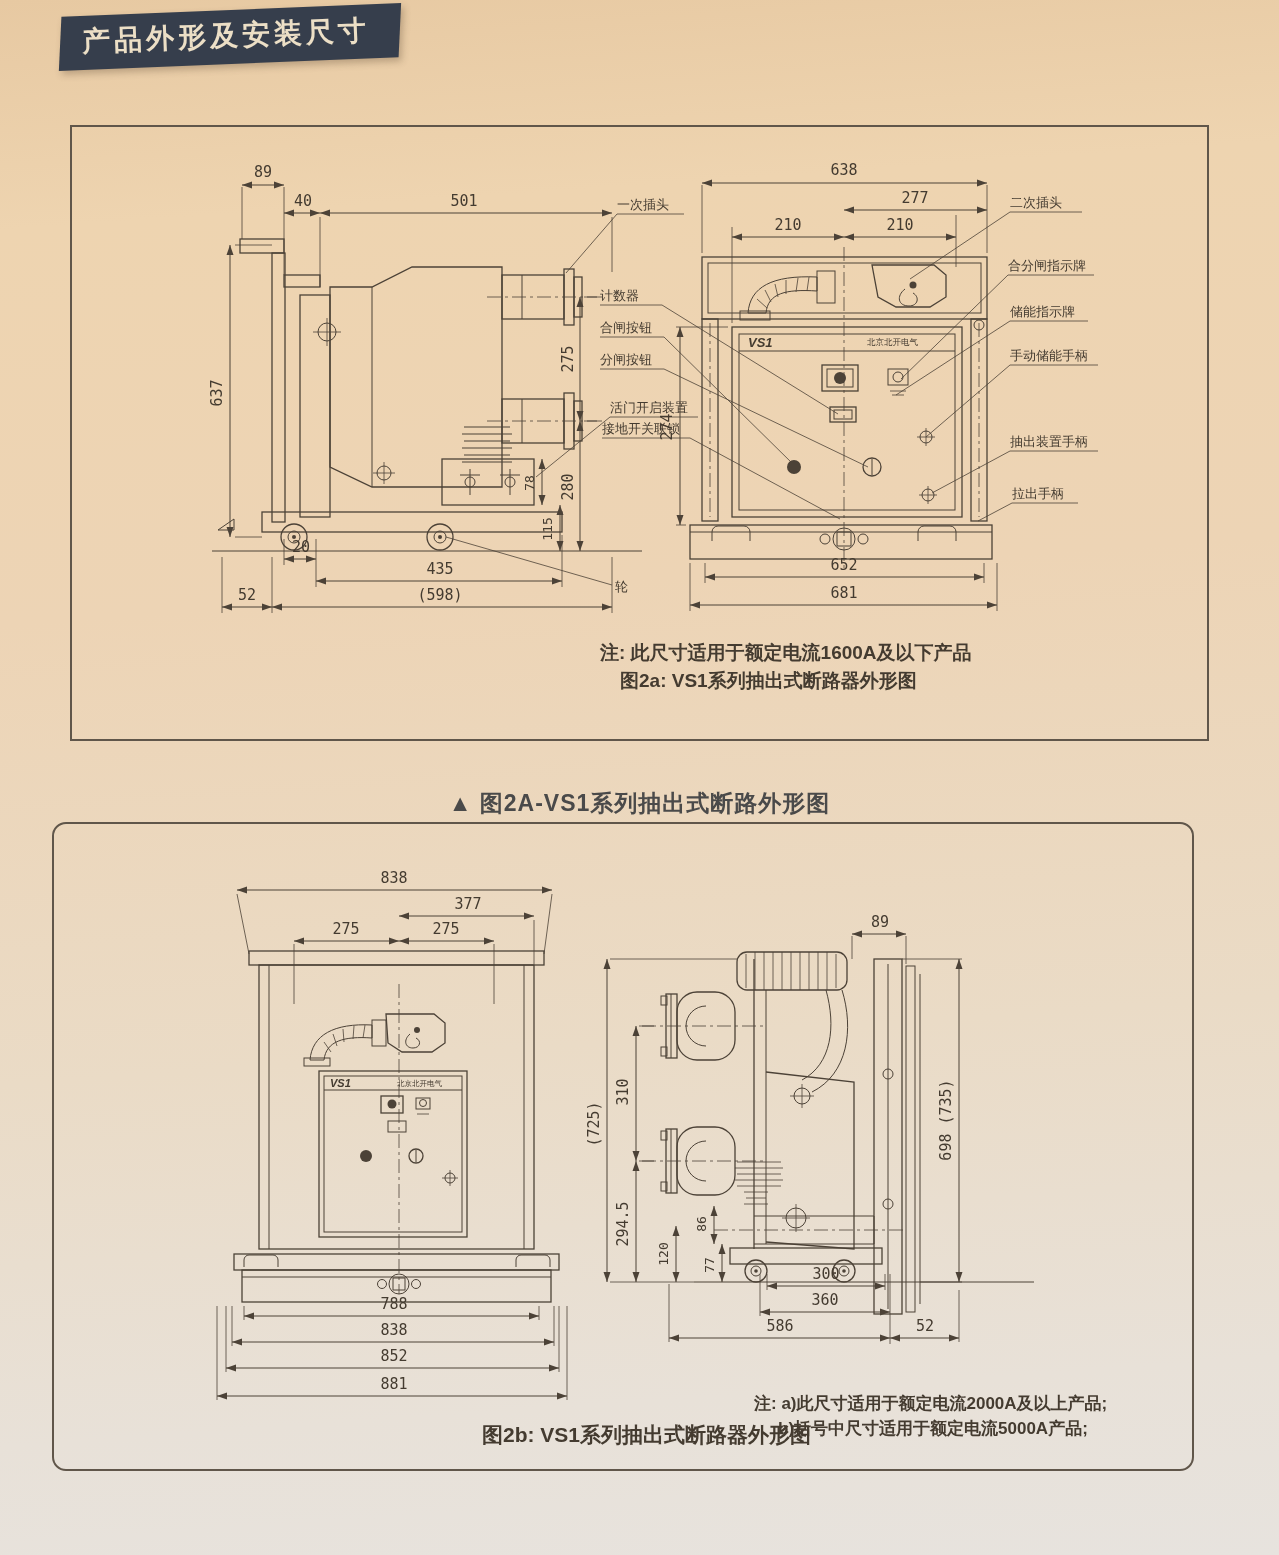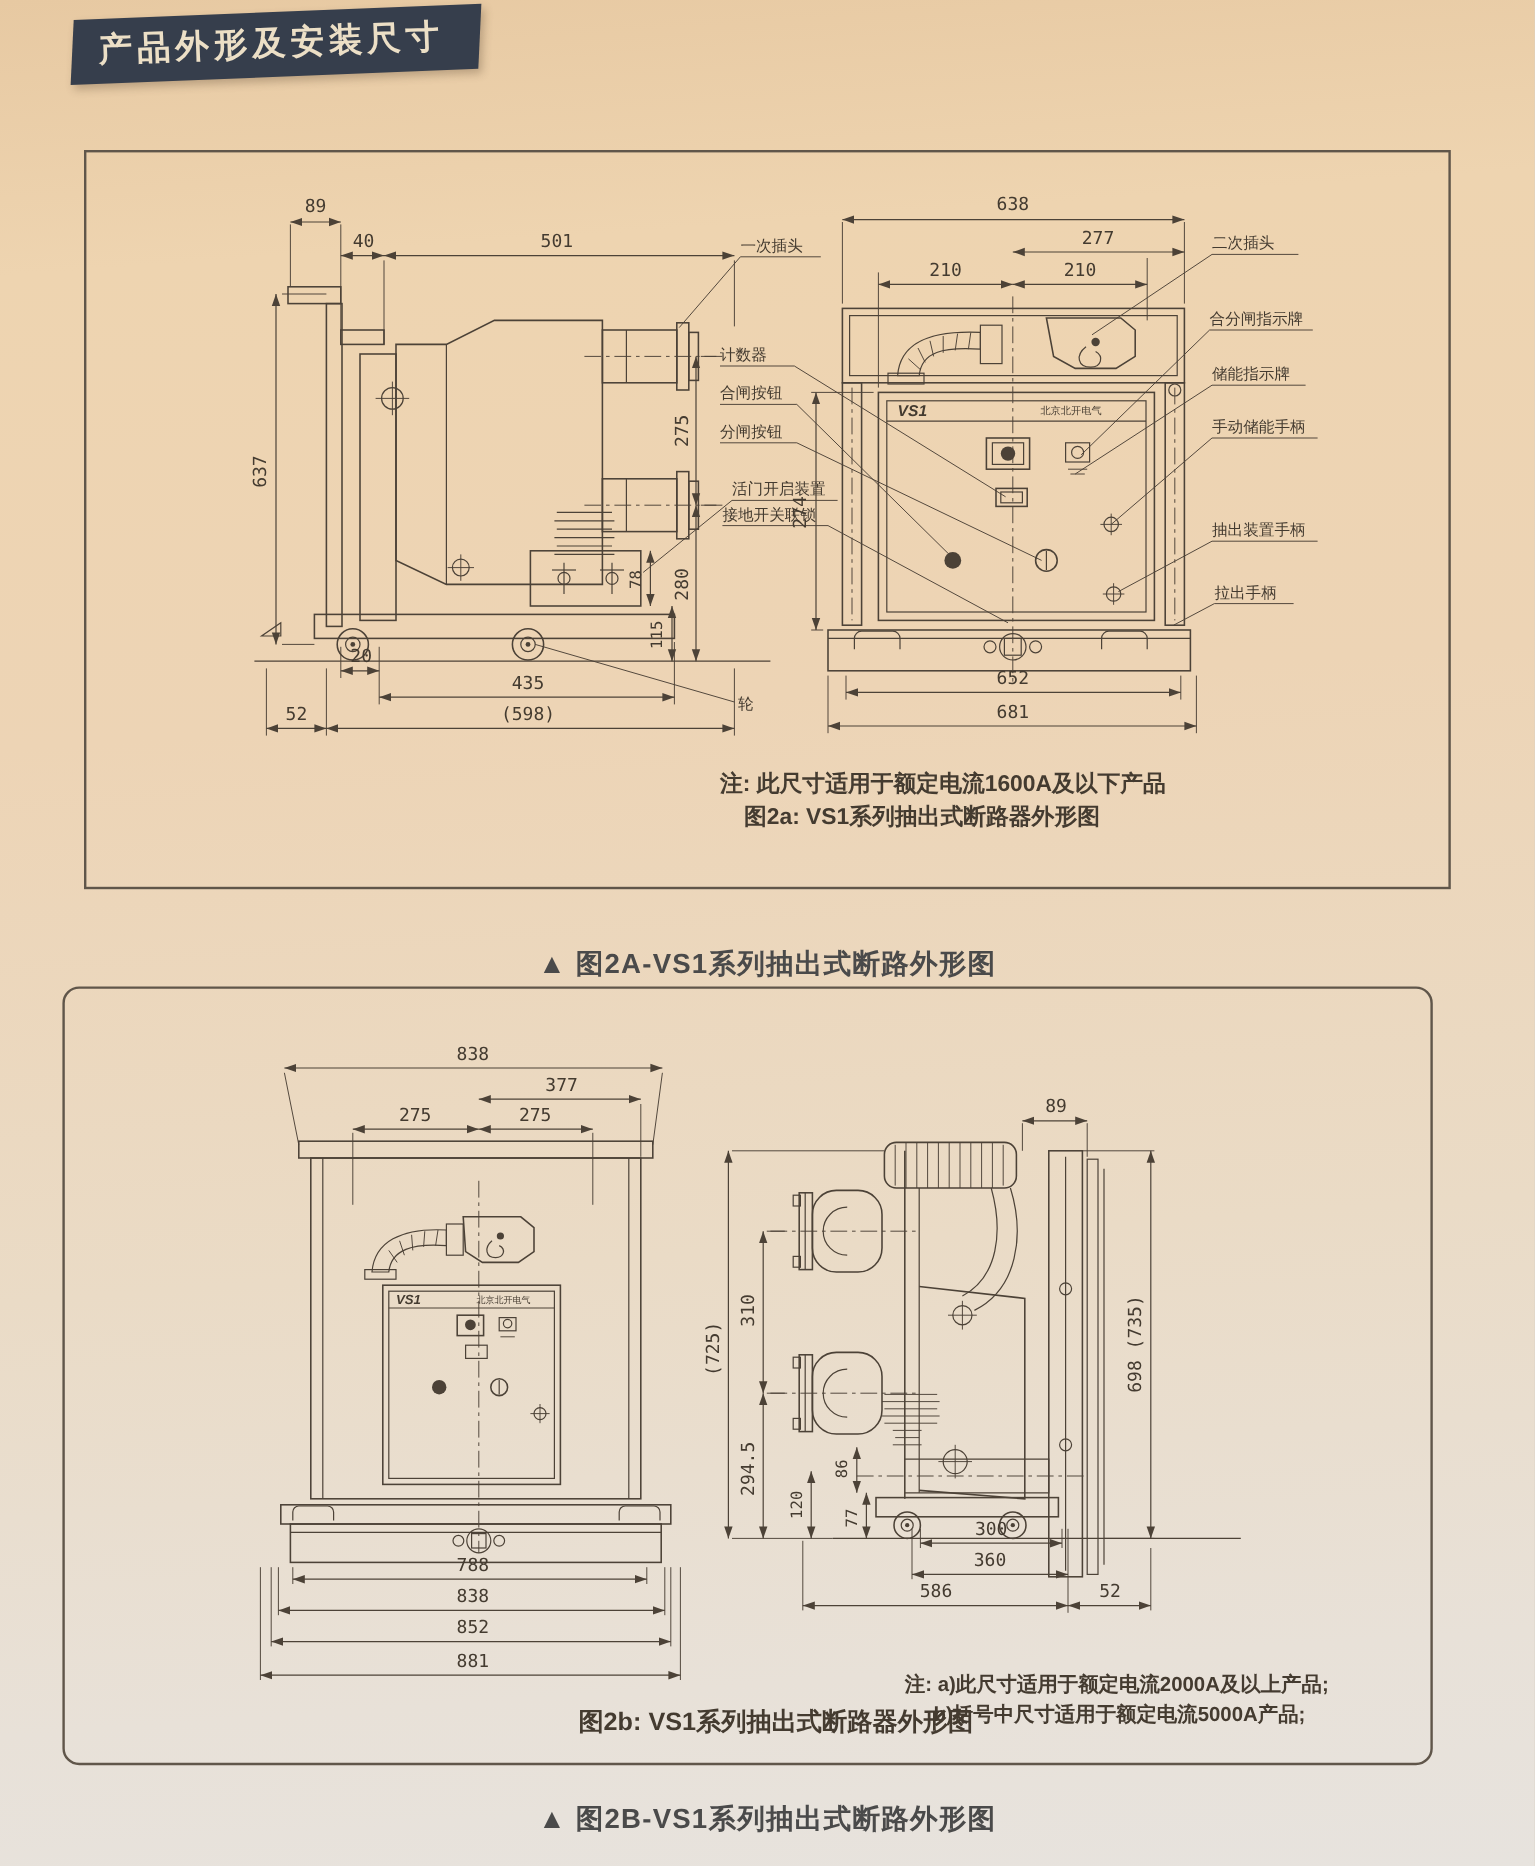--- a/index.html
+++ b/index.html
@@ -541,15 +541,14 @@
           <text class="dim" x="871" y="507" text-anchor="middle">52</text>
         </g>
       </g>
 
       <text class="noteB" x="700" y="585">注: a)此尺寸适用于额定电流2000A及以上产品;</text>
       <text class="noteB" x="724" y="610">b)括号中尺寸适用于额定电流5000A产品;</text>
       <text class="capInner" x="428" y="618">图2b: VS1系列抽出式断路器外形图</text>
     </svg>
   </div>
 
-  <div class="caption" id="cap-b">▲ 图2B-VS1系列抽出式断路外形图</div>
 
 </div>
 
 </body></html>

